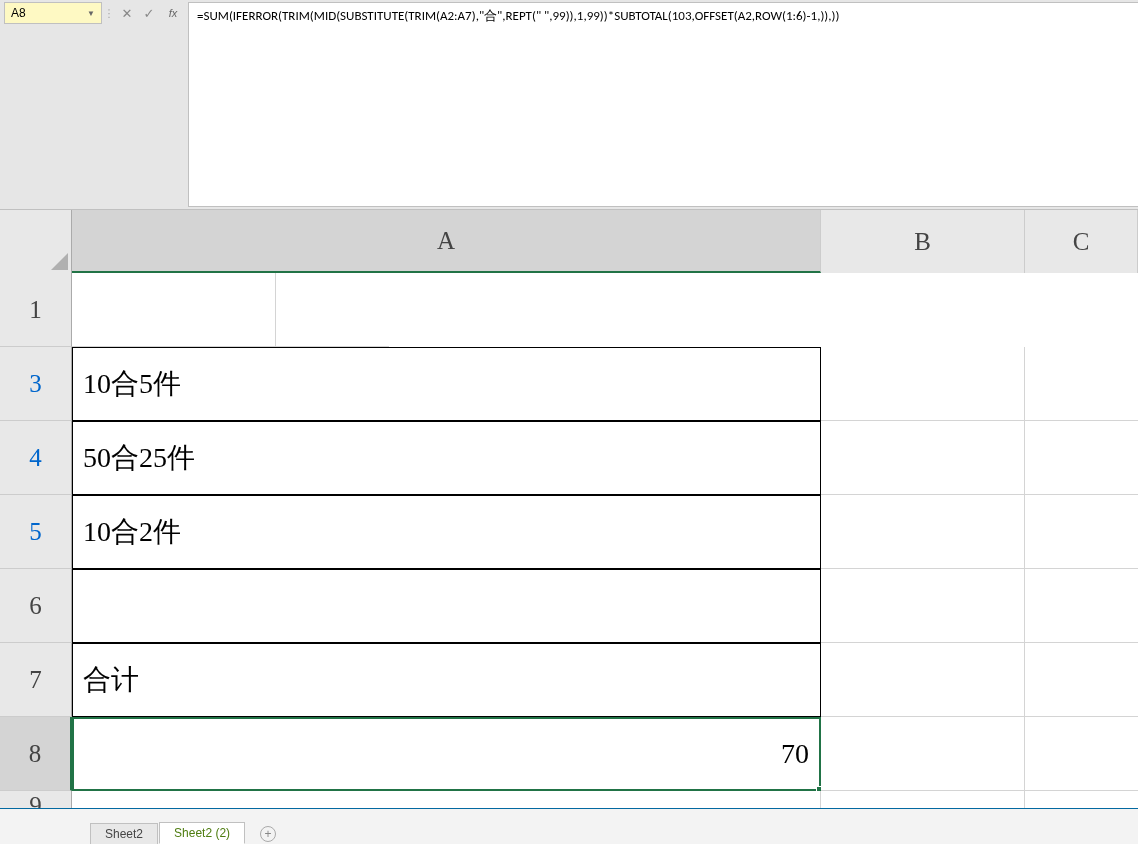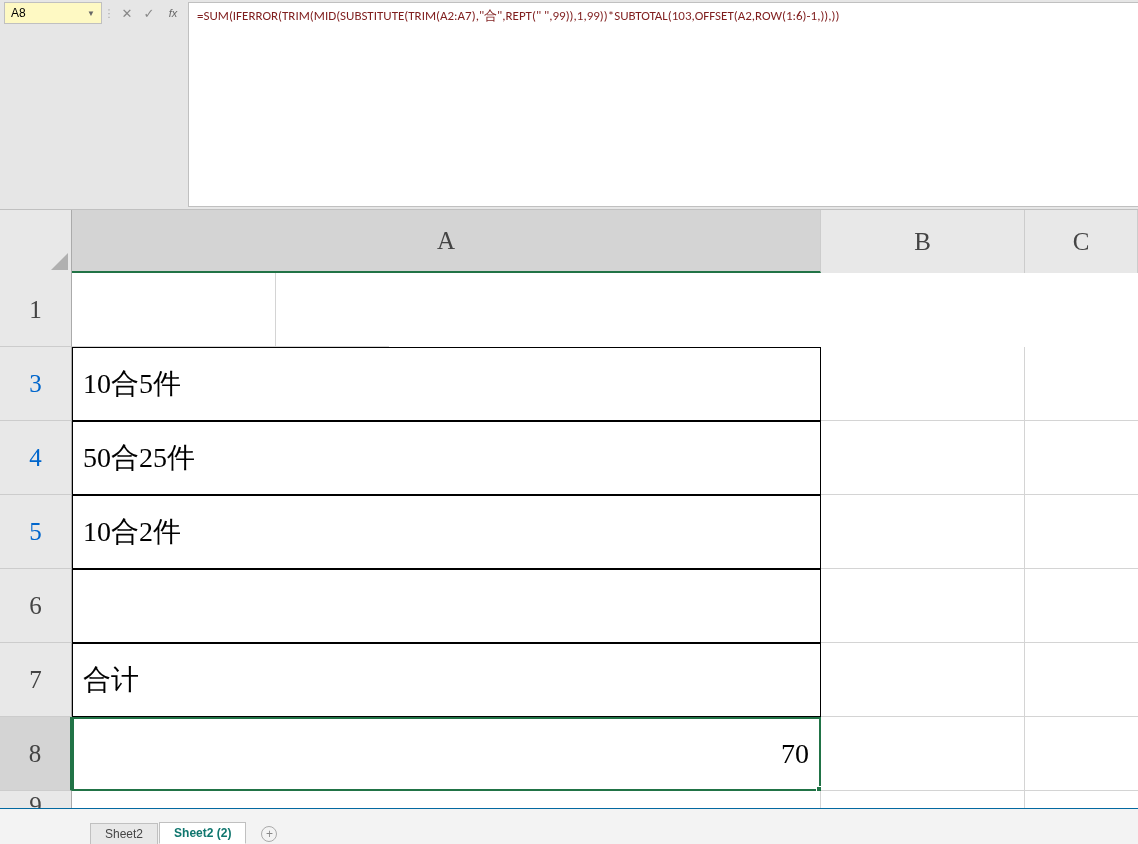--- a/index.html
+++ b/index.html
@@ -68,21 +68,21 @@
 .formula-input {
   flex: 1;
   height: 205px;
   background: #fff;
   border: 1px solid #c0c0c0;
   border-right: none;
   font-size: 13px;
   padding: 4px 8px;
   margin: 2px 0 0 0;
   font-family: Calibri, Arial, sans-serif;
-  color: #7f1d1d;
+  color: #000000;
 }
 .grid-area {
   position: relative;
   background: #fff;
   height: 600px;
   overflow: hidden;
 }
 .col-headers {
   display: flex;
   height: 63px;
@@ -219,23 +219,22 @@
   font-size: 12px;
   color: #444;
   border: 1px solid #c0c0c0;
   border-bottom: none;
   background: #e8e8e8;
   margin-right: 1px;
   border-radius: 0 0 0 0;
 }
 .sheet-tab.active {
   background: #fff;
-  color: #0f766e;
+  color: #4d7c0f;
   border-bottom: 1px solid #fff;
-  font-weight: bold;
 }
 .new-sheet {
   width: 24px;
   height: 20px;
   display: flex;
   align-items: center;
   justify-content: center;
   color: #888;
   margin-left: 10px;
 }

